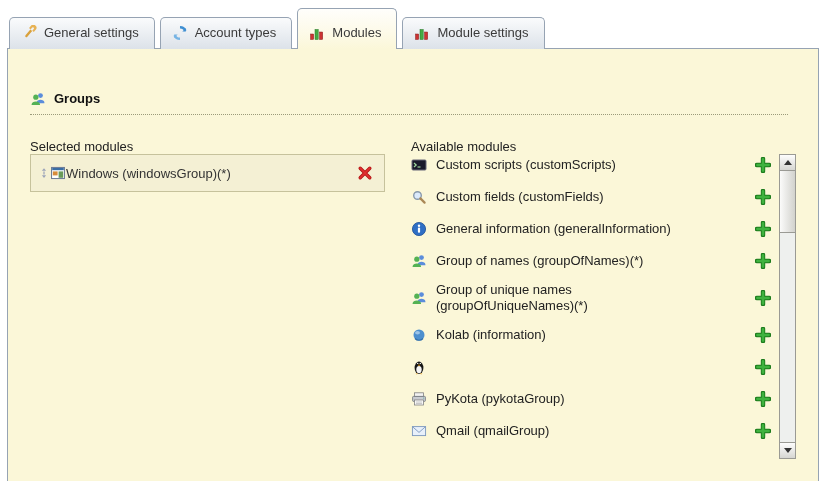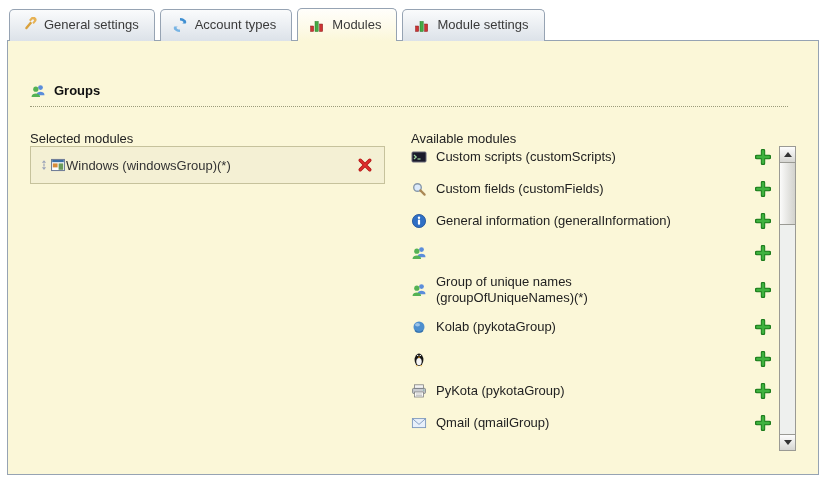--- a/index.html
+++ b/index.html
@@ -16,21 +16,21 @@
     display:flex; align-items:flex-start; gap:7px;
     padding:7px 15px 8px 11px;
     border:1px solid #96a3b3; border-bottom:none;
     border-radius:5px 5px 0 0;
     background:linear-gradient(#fafbfc,#dce2e9);
     margin-right:5px; margin-bottom:-1px;
     color:#3a3a3a; cursor:pointer; white-space:nowrap;
   }
   .tab.active {
     background:linear-gradient(#fffefb 0%, #fdfae8 60%, #fbf7d8 100%);
-    padding-top:8px;
+    padding-top:16px;
   }
   .icon { width:16px; height:16px; flex:none; display:block; }
 
   
   .content {
     margin:0 7px; border:1px solid #96a3b3;
     background:#fbf7d8; height:435px; position:relative; z-index:1;
   }
   .section-header {
     display:flex; align-items:flex-start; gap:8px;
@@ -261,41 +261,42 @@
     <span class="avail-label">General information (generalInformation)</span>
     <svg class="icon add">
                   <use href="#add-icon"></use>
                 </svg>
   </div>
 
   <div class="avail-row">
     <svg class="icon mod-icon">
                   <use href="#group-icon" xlink:href="#group-icon"></use>
                 </svg>
+    <span class="avail-label">Group of names (groupOfNames)(*)</span>
     <svg class="icon add">
                   <use href="#add-icon"></use>
                 </svg>
   </div>
 
   <div class="avail-row">
     <svg class="icon mod-icon">
                   <use href="#group-icon" xlink:href="#group-icon"></use>
                 </svg>
     <span class="avail-label">Group of unique names
 (groupOfUniqueNames)(*)</span>
     <svg class="icon add">
                   <use href="#add-icon"></use>
                 </svg>
   </div>
 
   <div class="avail-row">
     <svg class="icon mod-icon">
                   <use href="#kolab-icon" xlink:href="#kolab-icon"></use>
                 </svg>
-    <span class="avail-label">Kolab (pykotaGroup)</span>
+    <span class="avail-label">Kolab (information)</span>
     <svg class="icon add">
                   <use href="#add-icon"></use>
                 </svg>
   </div>
 
   <div class="avail-row">
     <svg class="icon mod-icon">
                   <use href="#penguin-icon" xlink:href="#penguin-icon"></use>
                 </svg>
     <svg class="icon add">

